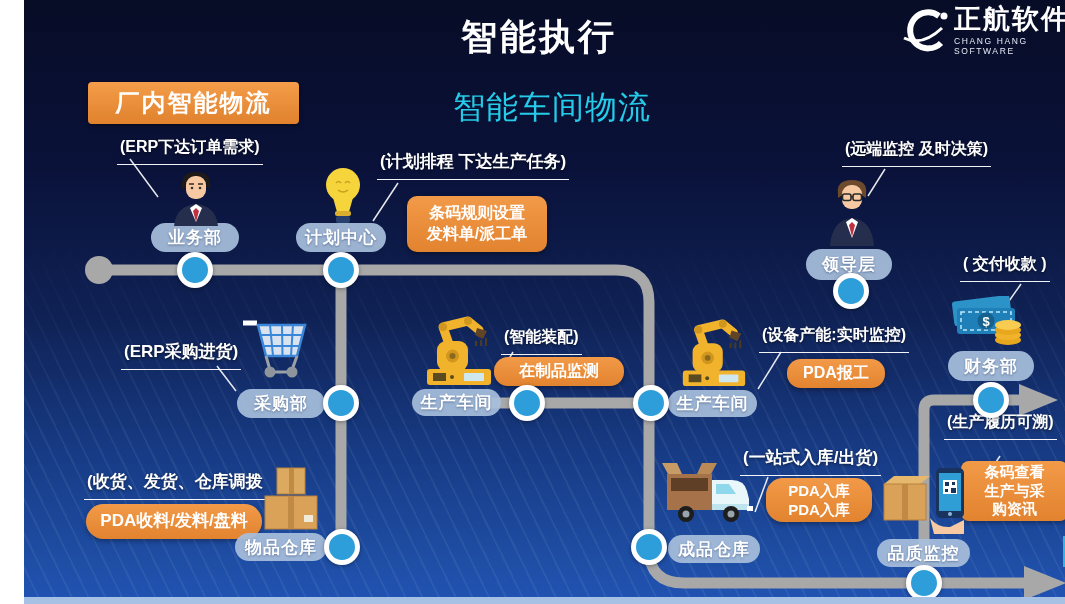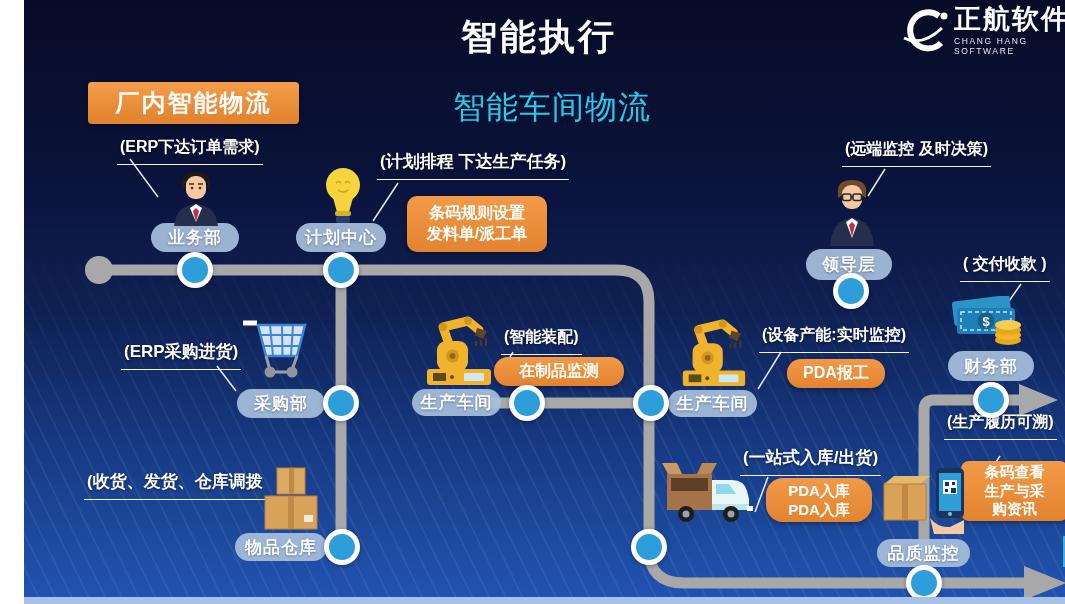--- a/index.html
+++ b/index.html
@@ -126,38 +126,42 @@
   <div class="obox" style="left:383px;top:196px;width:140px;height:56px;">
     <span>条码规则设置</span>
     <span>发料单/派工单</span>
   </div>
   <div class="obox" style="left:470px;top:357px;width:130px;height:29px;border-radius:14px;">
     <span>在制品监测</span>
   </div>
   <div class="obox" style="left:763px;top:359px;width:98px;height:29px;border-radius:14px;">
     <span>PDA报工</span>
   </div>
+  <div class="obox" style="left:62px;top:504px;width:176px;height:35px;border-radius:18px;font-size:17px;">
+    <span>PDA收料/发料/盘料</span>
+  </div>
   <div class="obox" style="left:742px;top:478px;width:106px;height:44px;border-radius:17px;font-size:15px;">
     <span>PDA入库</span>
     <span>PDA入库</span>
   </div>
   <div class="obox" style="left:937px;top:461px;width:107px;height:60px;border-radius:8px;font-size:15px;line-height:1.25;">
     <span>条码查看</span>
     <span>生产与采</span>
     <span>购资讯</span>
   </div>
 
   <div class="pill" style="left:127px;top:223px;width:88px;height:29px;">业务部</div>
   <div class="pill" style="left:272px;top:223px;width:90px;height:29px;text-align:right;">计划中心</div>
   <div class="pill" style="left:782px;top:249px;width:86px;height:31px;">领导层</div>
   <div class="pill" style="left:213px;top:389px;width:88px;height:29px;">采购部</div>
   <div class="pill" style="left:388px;top:389px;width:89px;height:27px;">生产车间</div>
   <div class="pill" style="left:644px;top:390px;width:89px;height:27px;">生产车间</div>
   <div class="pill" style="left:924px;top:351px;width:86px;height:30px;">财务部</div>
   <div class="pill" style="left:211px;top:533px;width:92px;height:28px;">物品仓库</div>
+  <div class="pill" style="left:644px;top:535px;width:92px;height:28px;">成品仓库</div>
   <div class="pill" style="left:853px;top:539px;width:93px;height:28px;">品质监控</div>
 
   <div class="node" style="left:171px;top:270px;"></div>
   <div class="node" style="left:317px;top:270px;"></div>
   <div class="node" style="left:827px;top:291px;"></div>
   <div class="node" style="left:317px;top:403px;"></div>
   <div class="node" style="left:503px;top:403px;"></div>
   <div class="node" style="left:627px;top:403px;"></div>
   <div class="node" style="left:967px;top:400px;"></div>
   <div class="node" style="left:318px;top:547px;"></div>

